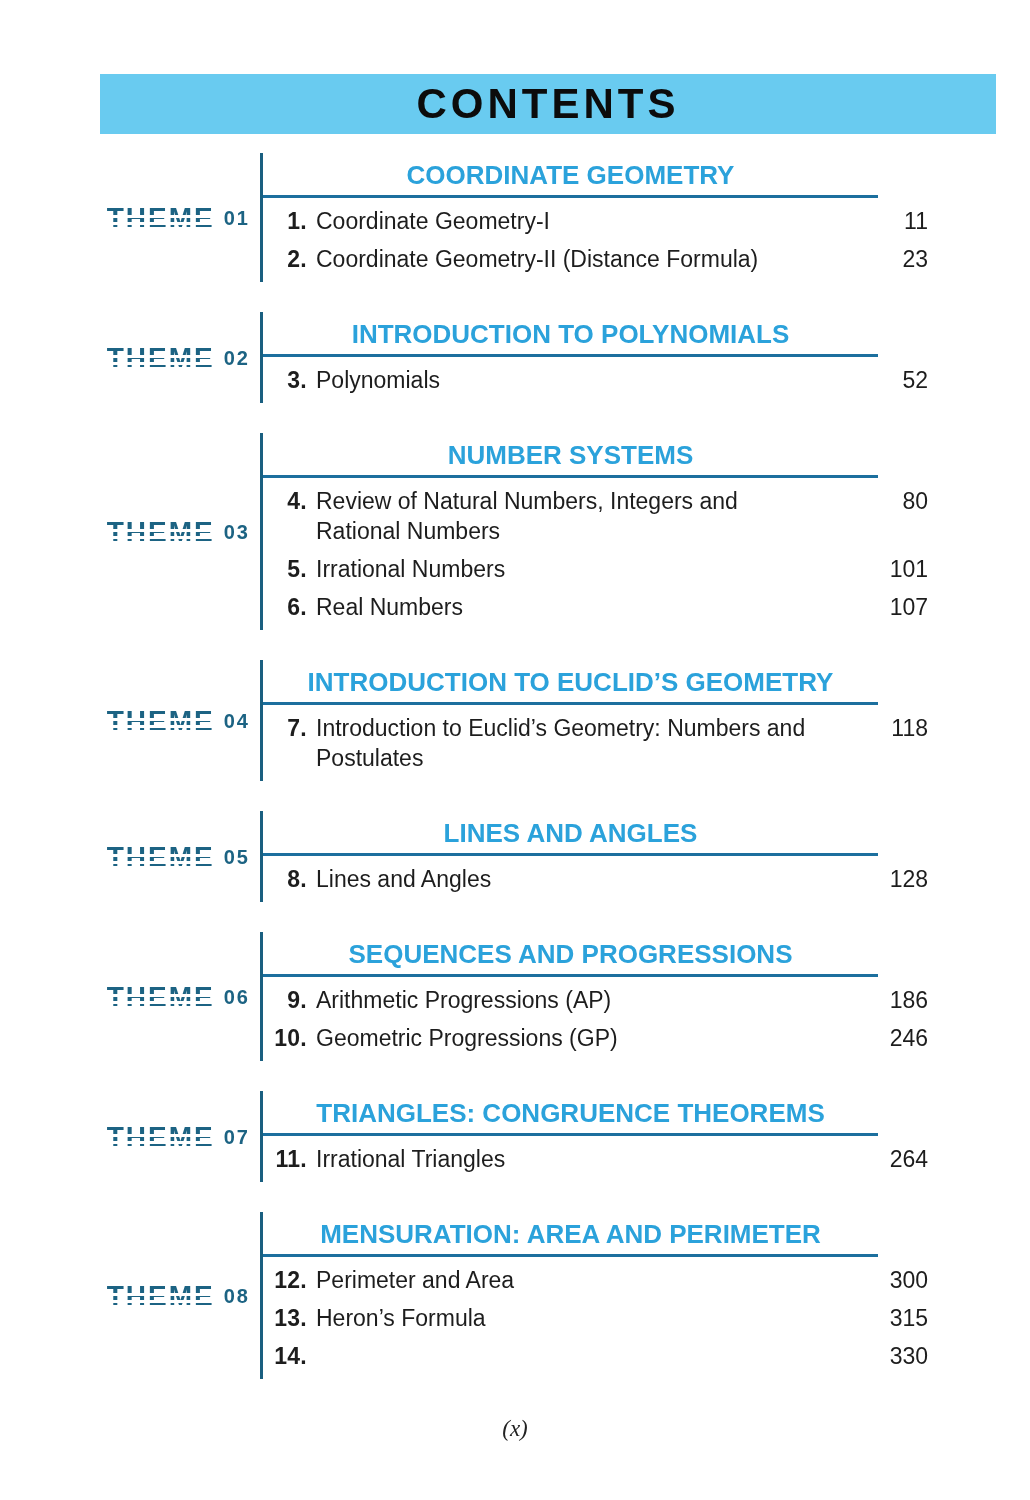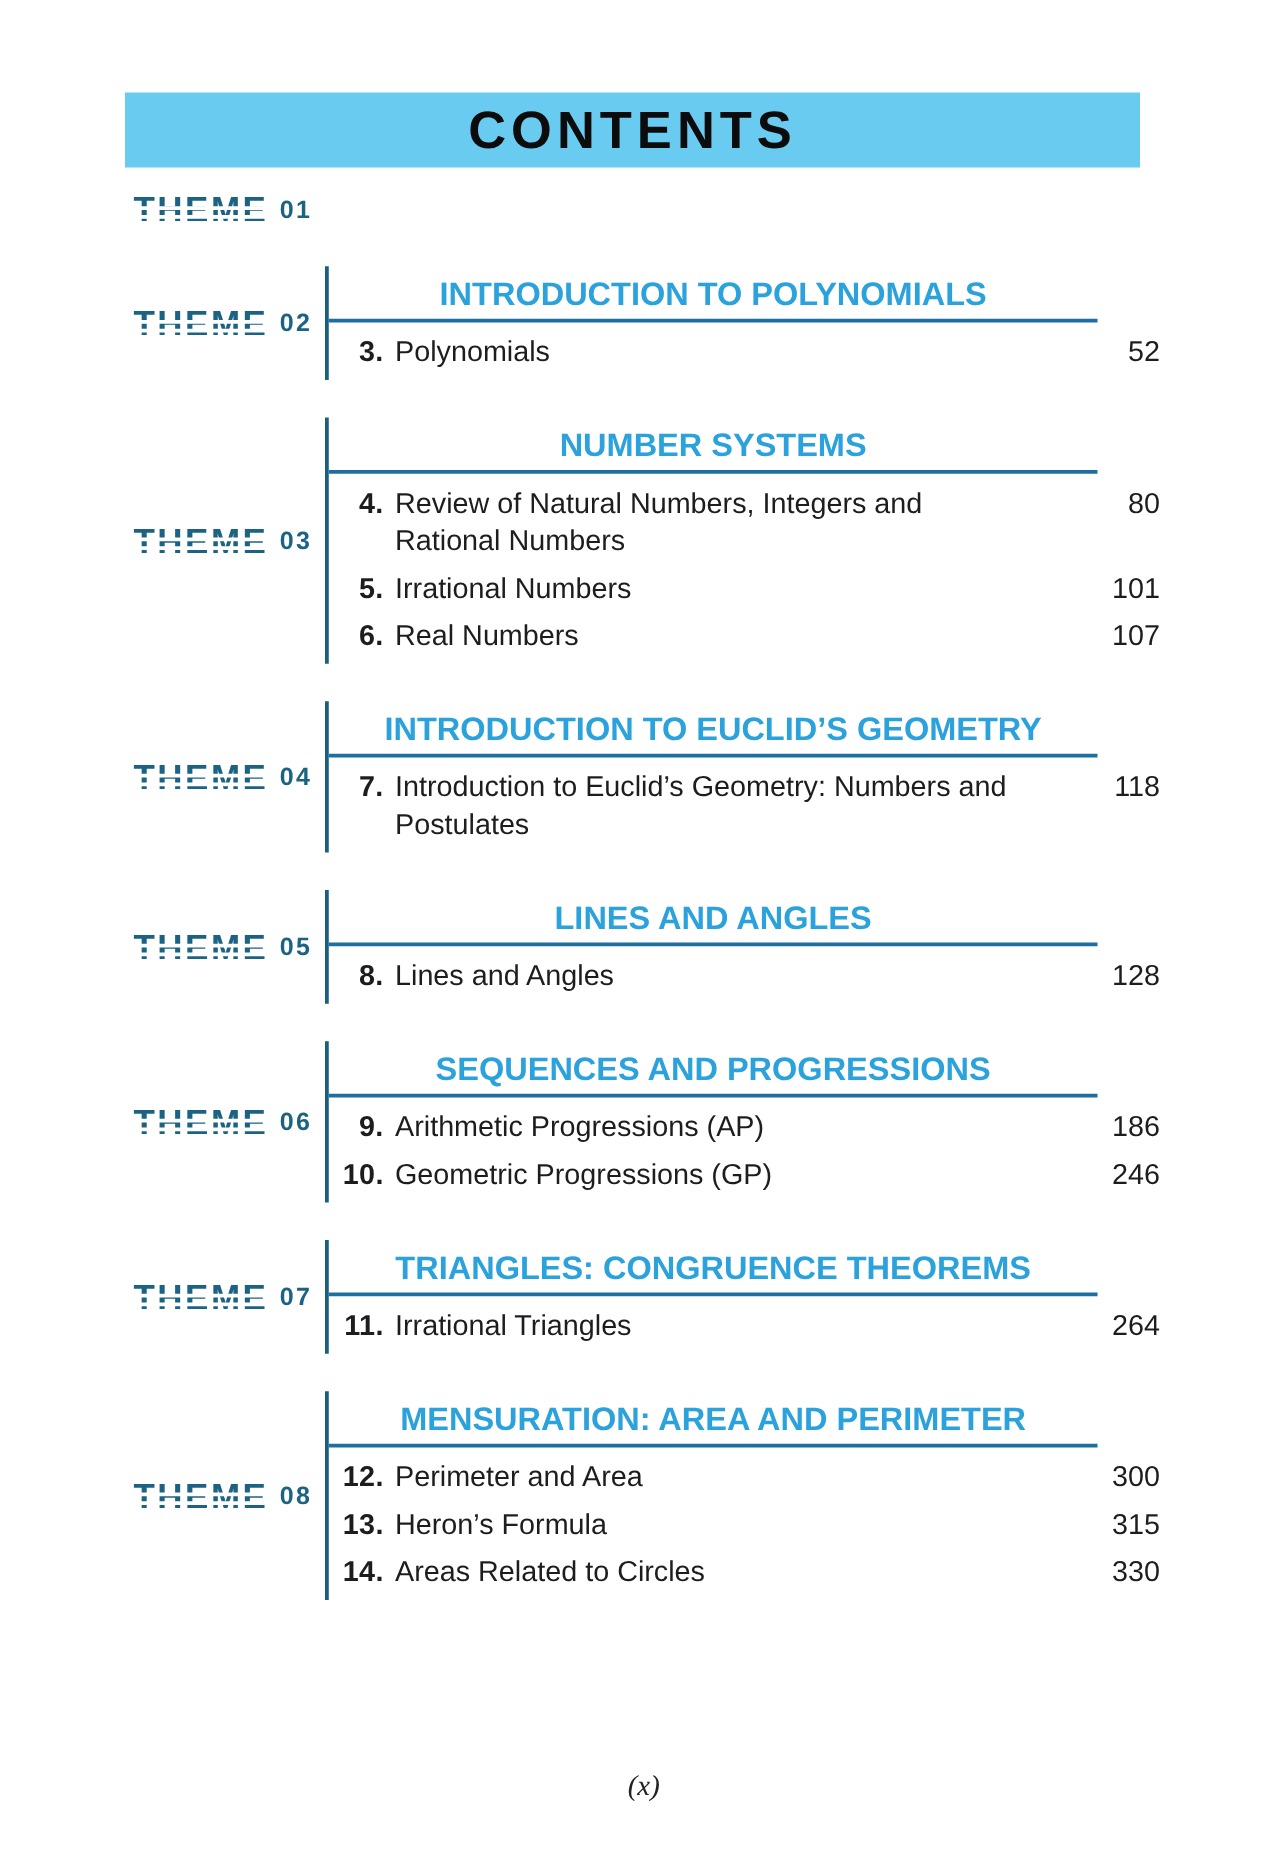--- a/index.html
+++ b/index.html
@@ -5,21 +5,21 @@
   html,body{margin:0;padding:0;background:#ffffff;}
   body{
     width:1030px;height:1500px;position:relative;
     font-family:"Liberation Sans","DejaVu Sans",sans-serif;
     color:#1d1d1d;overflow:hidden;
   }
   .page{position:absolute;inset:0;background:#ffffff;}
 
   
   .header-band{
-    position:absolute;left:100px;top:74px;width:812px;height:60px;
+    position:absolute;left:100px;top:74px;width:896px;height:60px;
     background:#69CBF0;display:flex;align-items:center;justify-content:center;
   }
   .header-title{
     font-size:42px;font-weight:700;letter-spacing:4px;color:#0c0c0c;
   }
 
   
   .toc{
     position:absolute;left:100px;top:153px;width:831px;
     display:flex;flex-direction:column;gap:30px;
@@ -80,20 +80,36 @@
   <div class="header-band">
     <span class="header-title">CONTENTS</span>
   </div>
 
   <div class="toc">
   <div class="section">
     <div class="theme-label">
       <span class="theme-word">THEME</span>
       <span class="theme-num">01</span>
     </div>
+    <div class="section-body">
+      <div class="section-title">COORDINATE GEOMETRY</div>
+      <div>
+  <div class="chapter-row">
+    <span class="chapter-num">1.</span>
+    <span class="chapter-title">Coordinate Geometry-I</span>
+    <span class="chapter-page">11</span>
+  </div>
+
+  <div class="chapter-row">
+    <span class="chapter-num">2.</span>
+    <span class="chapter-title">Coordinate Geometry-II (Distance Formula)</span>
+    <span class="chapter-page">23</span>
+  </div>
+</div>
+    </div>
   </div>
 
   <div class="section">
     <div class="theme-label">
       <span class="theme-word">THEME</span>
       <span class="theme-num">02</span>
     </div>
     <div class="section-body">
       <div class="section-title">INTRODUCTION TO POLYNOMIALS</div>
       <div>
@@ -226,21 +242,20 @@
   </div>
 
   <div class="chapter-row">
     <span class="chapter-num">13.</span>
     <span class="chapter-title">Heron’s Formula</span>
     <span class="chapter-page">315</span>
   </div>
 
   <div class="chapter-row">
     <span class="chapter-num">14.</span>
-    <span class="chapter-title">Areas Related to Circles</span>
     <span class="chapter-page">330</span>
   </div>
 </div>
     </div>
   </div>
 </div>
 
   <div class="footer">(x)</div>
 </div>
 

